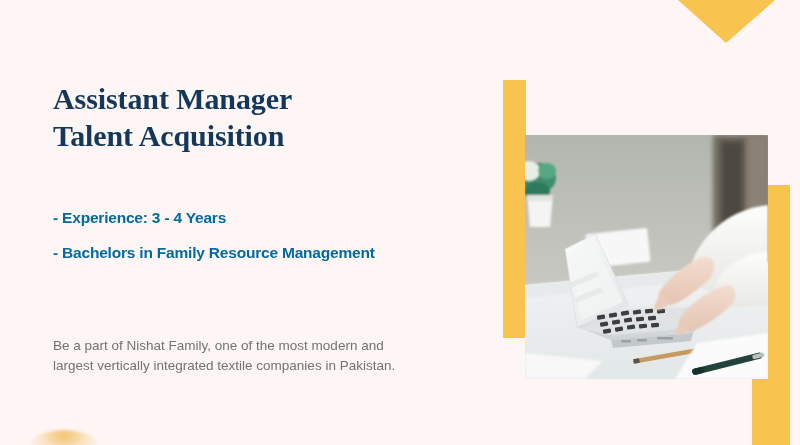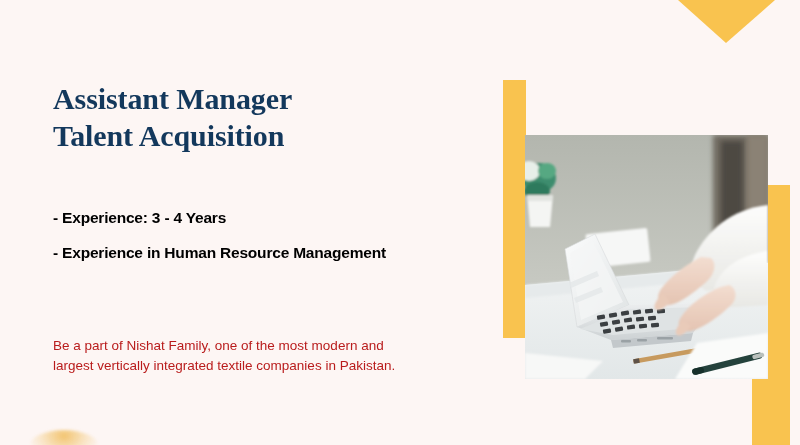--- a/index.html
+++ b/index.html
@@ -103,34 +103,34 @@
     position:absolute;
     top:208px; left:0;
     width:430px;
   }
 
   .bullet {
     font-family:"Liberation Sans", sans-serif;
     font-weight:bold;
     font-size:15.5px;
     line-height:19px;
-    color:#000000;
+    color:#0369a1;
     margin-bottom:16px;
     letter-spacing:-0.2px;
     white-space:nowrap;
   }
 
   .blurb {
     position:absolute;
     top:336px; left:0;
     width:410px;
     font-family:"Liberation Sans", sans-serif;
     font-size:13.5px;
     line-height:20px;
-    color:#b91c1c;
+    color:#737373;
     white-space:pre-line;
   }
 </style>
 </head>
 <body>
 
 <div class="poster">
 
   <div class="tri-top"></div>
   <div class="bar-left"></div>
@@ -259,20 +259,20 @@
     </svg>
   </div>
 
   <div class="text-col">
 
     <h1 class="title">Assistant Manager
 Talent Acquisition</h1>
 
     <div class="bullets">
       <div class="bullet">- Experience: 3 - 4 Years</div>
-      <div class="bullet">- Experience in Human Resource Management</div>
+      <div class="bullet">- Bachelors in Family Resource Management</div>
     </div>
 
     <p class="blurb">Be a part of Nishat Family, one of the  most modern and
 largest vertically integrated textile companies in Pakistan.</p>
   </div>
 
 </div>
 
 </body></html>

